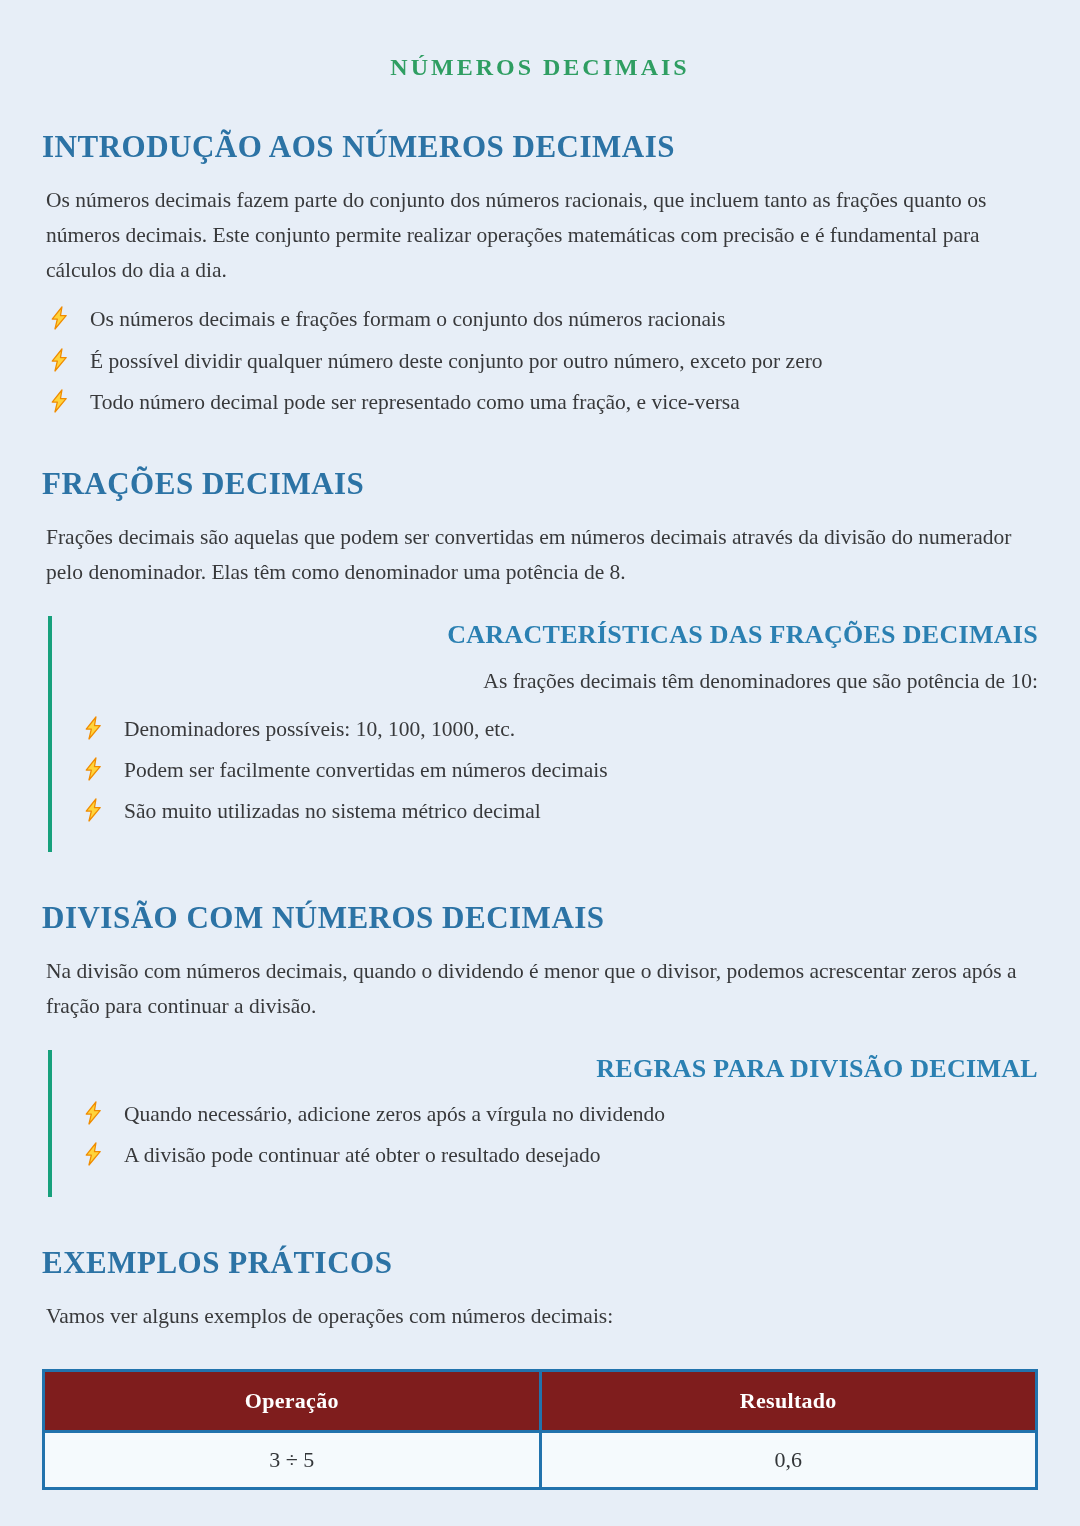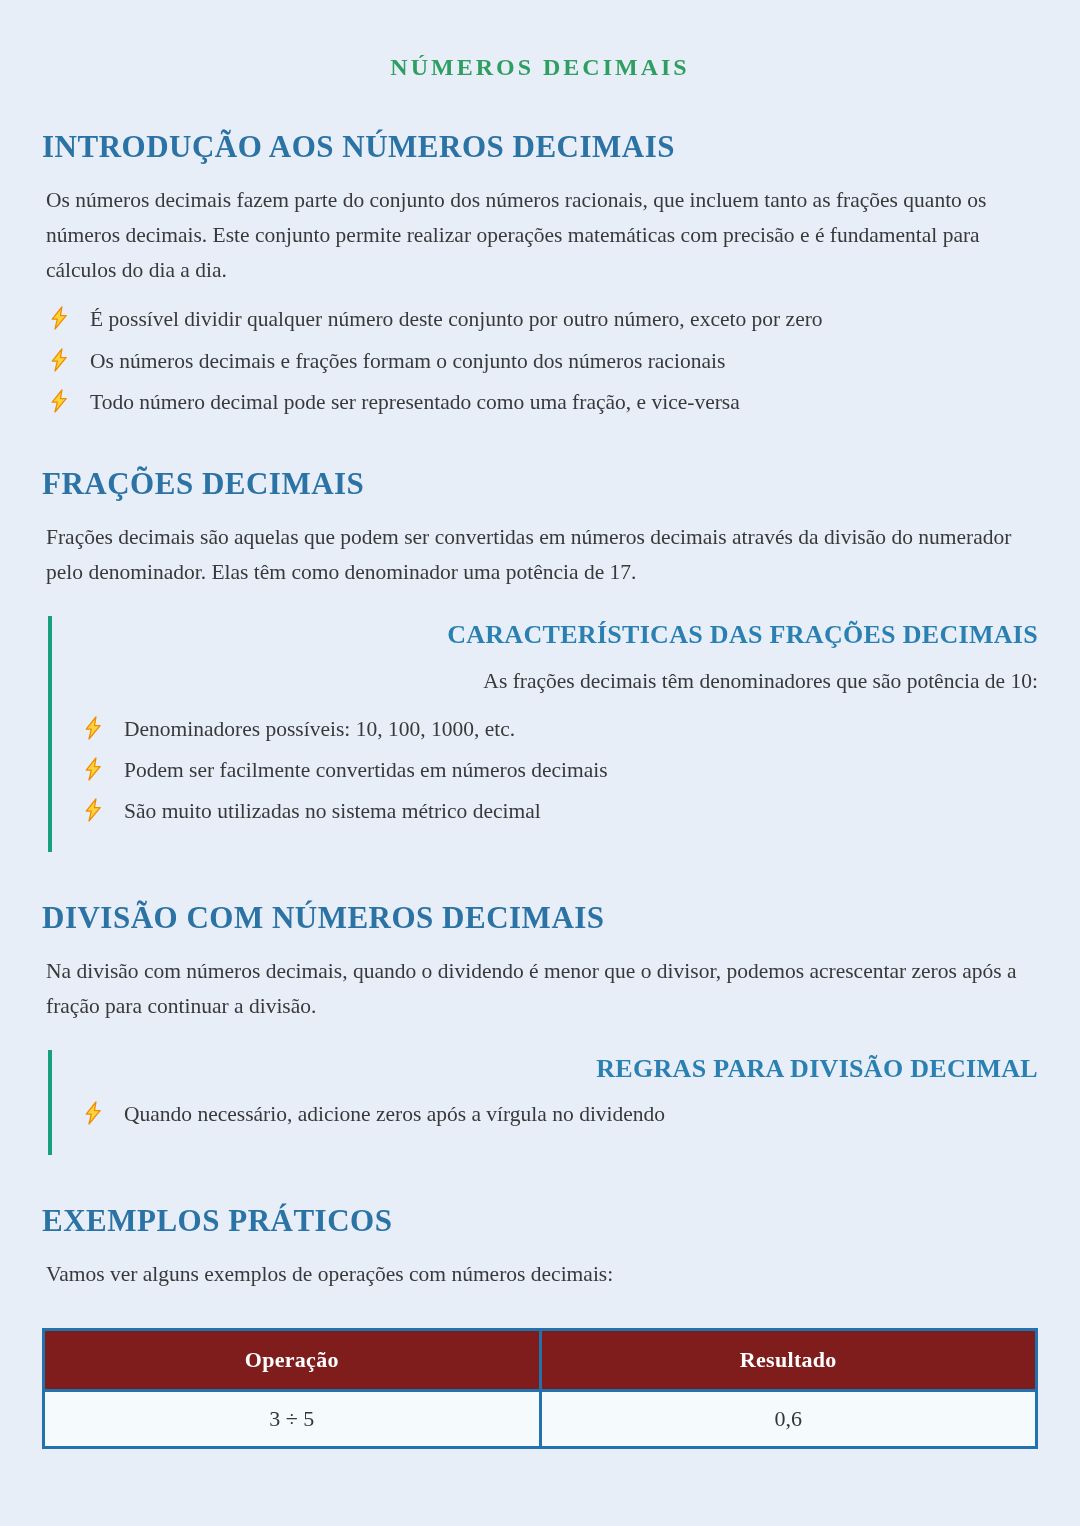--- a/index.html
+++ b/index.html
@@ -115,38 +115,38 @@
 
   <h1 class="doc-title">NÚMEROS DECIMAIS</h1>
 
   <h2 class="section-heading">INTRODUÇÃO AOS NÚMEROS DECIMAIS</h2>
   <p class="body-text">Os números decimais fazem parte do conjunto dos números racionais, que incluem tanto as frações quanto os números decimais. Este conjunto permite realizar operações matemáticas com precisão e é fundamental para cálculos do dia a dia.</p>
   <ul class="bullet-list">
     <li>
       <svg class="bolt">
           <use href="#bolt-shape"></use>
         </svg>
-      <span>É possível dividir qualquer número deste conjunto por outro número, exceto por zero</span>
+      <span>Os números decimais e frações formam o conjunto dos números racionais</span>
     </li>
     <li>
       <svg class="bolt">
           <use href="#bolt-shape"></use>
         </svg>
-      <span>Os números decimais e frações formam o conjunto dos números racionais</span>
+      <span>É possível dividir qualquer número deste conjunto por outro número, exceto por zero</span>
     </li>
     <li>
       <svg class="bolt">
           <use href="#bolt-shape"></use>
         </svg>
       <span>Todo número decimal pode ser representado como uma fração, e vice-versa</span>
     </li>
   </ul>
 
   <h2 class="section-heading">FRAÇÕES DECIMAIS</h2>
-  <p class="body-text">Frações decimais são aquelas que podem ser convertidas em números decimais através da divisão do numerador pelo denominador. Elas têm como denominador uma potência de 17.</p>
+  <p class="body-text">Frações decimais são aquelas que podem ser convertidas em números decimais através da divisão do numerador pelo denominador. Elas têm como denominador uma potência de 8.</p>
 
   <div class="callout">
     <h3 class="sub-heading">CARACTERÍSTICAS DAS FRAÇÕES DECIMAIS</h3>
     <p class="body-text">As frações decimais têm denominadores que são potência de 10:</p>
     <ul class="bullet-list">
       <li>
         <svg class="bolt">
             <use href="#bolt-shape"></use>
           </svg>
         <span>Denominadores possíveis: 10, 100, 1000, etc.</span>
@@ -170,20 +170,26 @@
   <p class="body-text">Na divisão com números decimais, quando o dividendo é menor que o divisor, podemos acrescentar zeros após a fração para continuar a divisão.</p>
 
   <div class="callout">
     <h3 class="sub-heading">REGRAS PARA DIVISÃO DECIMAL</h3>
     <ul class="bullet-list">
       <li>
         <svg class="bolt">
             <use href="#bolt-shape"></use>
           </svg>
         <span>Quando necessário, adicione zeros após a vírgula no dividendo</span>
+      </li>
+      <li>
+        <svg class="bolt">
+            <use href="#bolt-shape"></use>
+          </svg>
+        <span>A divisão pode continuar até obter o resultado desejado</span>
       </li>
     </ul>
   </div>
 
   <h2 class="section-heading">EXEMPLOS PRÁTICOS</h2>
   <p class="body-text">Vamos ver alguns exemplos de operações com números decimais:</p>
 
   <table class="examples-table">
     <thead>
       <tr>

